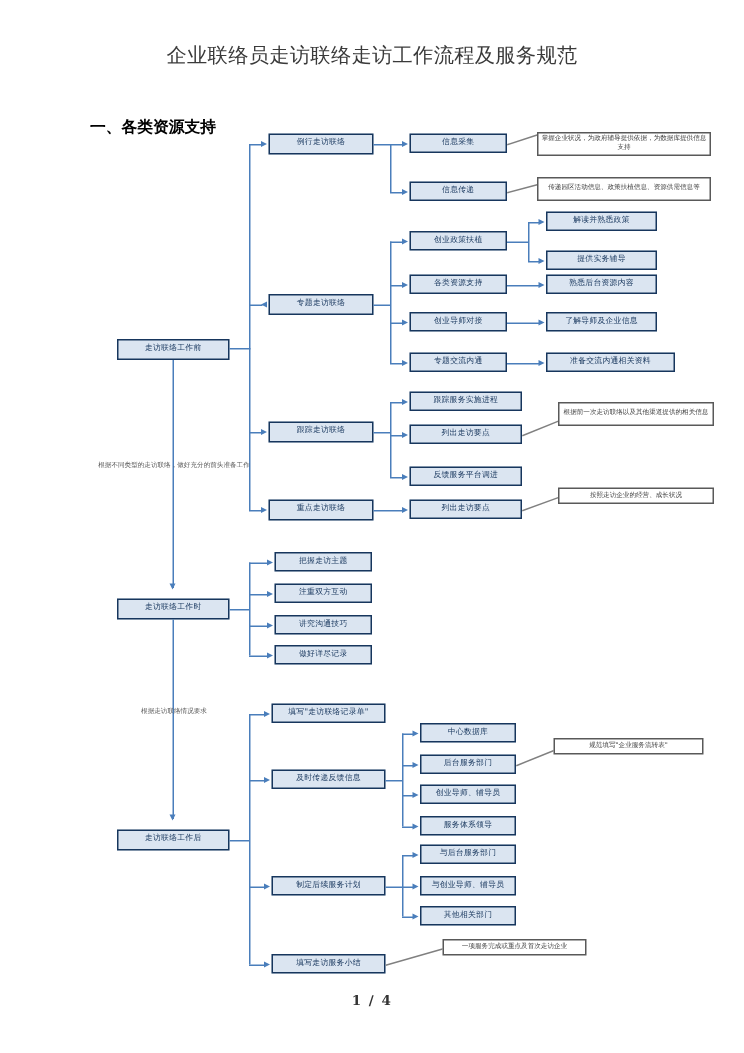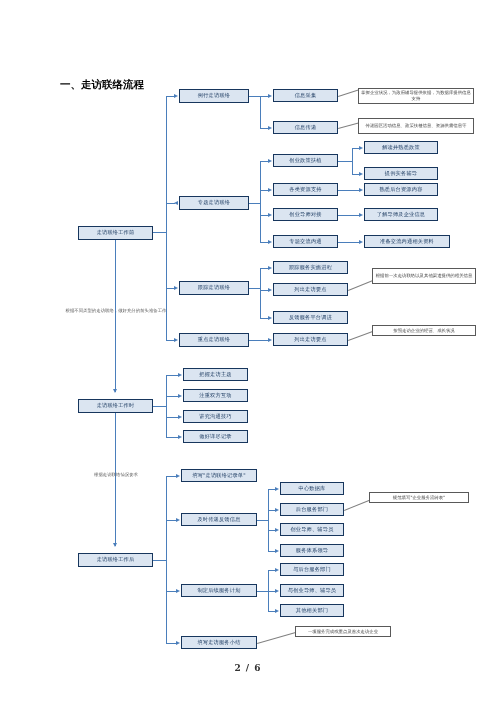--- a/index.html
+++ b/index.html
@@ -79,22 +79,23 @@
   .ar{position:absolute;width:0;height:0;}
   .ar-r{border-top:2.4px solid transparent;border-bottom:2.4px solid transparent;border-left:4px solid #4a7ebb;}
   .ar-l{border-top:2.4px solid transparent;border-bottom:2.4px solid transparent;border-right:4px solid #4a7ebb;}
   .ar-d{border-left:2.4px solid transparent;border-right:2.4px solid transparent;border-top:4px solid #4a7ebb;}
 </style>
 </head>
 <body>
 
 <div id="page">
 
-  <div class="section-title">一、走访联络流程</div>
-  <div class="page-num">2 / 6</div>
+  <div class="doc-title">企业联络员走访联络走访工作流程及服务规范</div>
+  <div class="section-title">一、各类资源支持</div>
+  <div class="page-num">1 / 4</div>
 
   <div class="box thick" style="left:78px;top:226px;width:75px;height:14px;">走访联络工作前</div>
 
   <div class="v" style="left:166px;top:96px;height:244px;"></div>
   <div class="h" style="left:153px;top:232px;width:14px;"></div>
 
   <div class="h" style="left:166px;top:96px;width:9px;"></div>
   <div class="ar ar-r" style="left:174px;top:93.6px;"></div>
   <div class="h" style="left:166px;top:203px;width:9px;"></div>
   <div class="ar ar-l" style="left:174px;top:200.6px;"></div>

